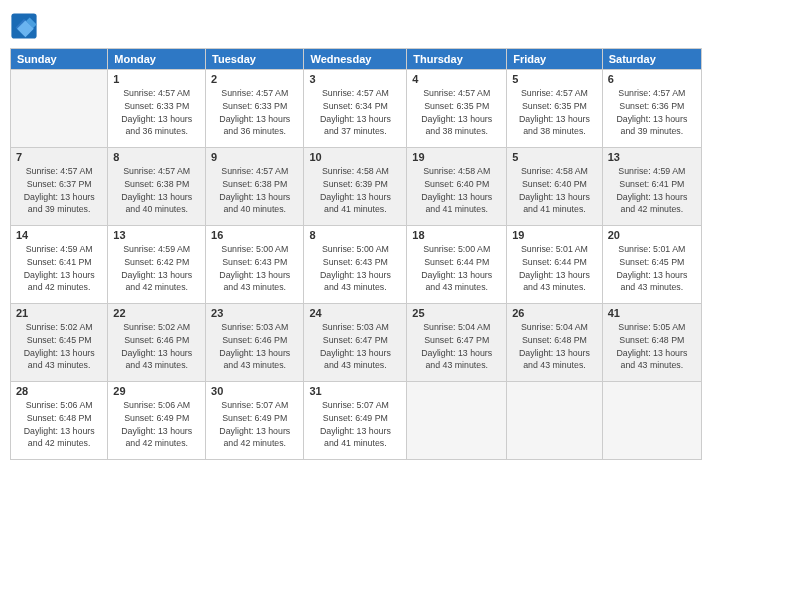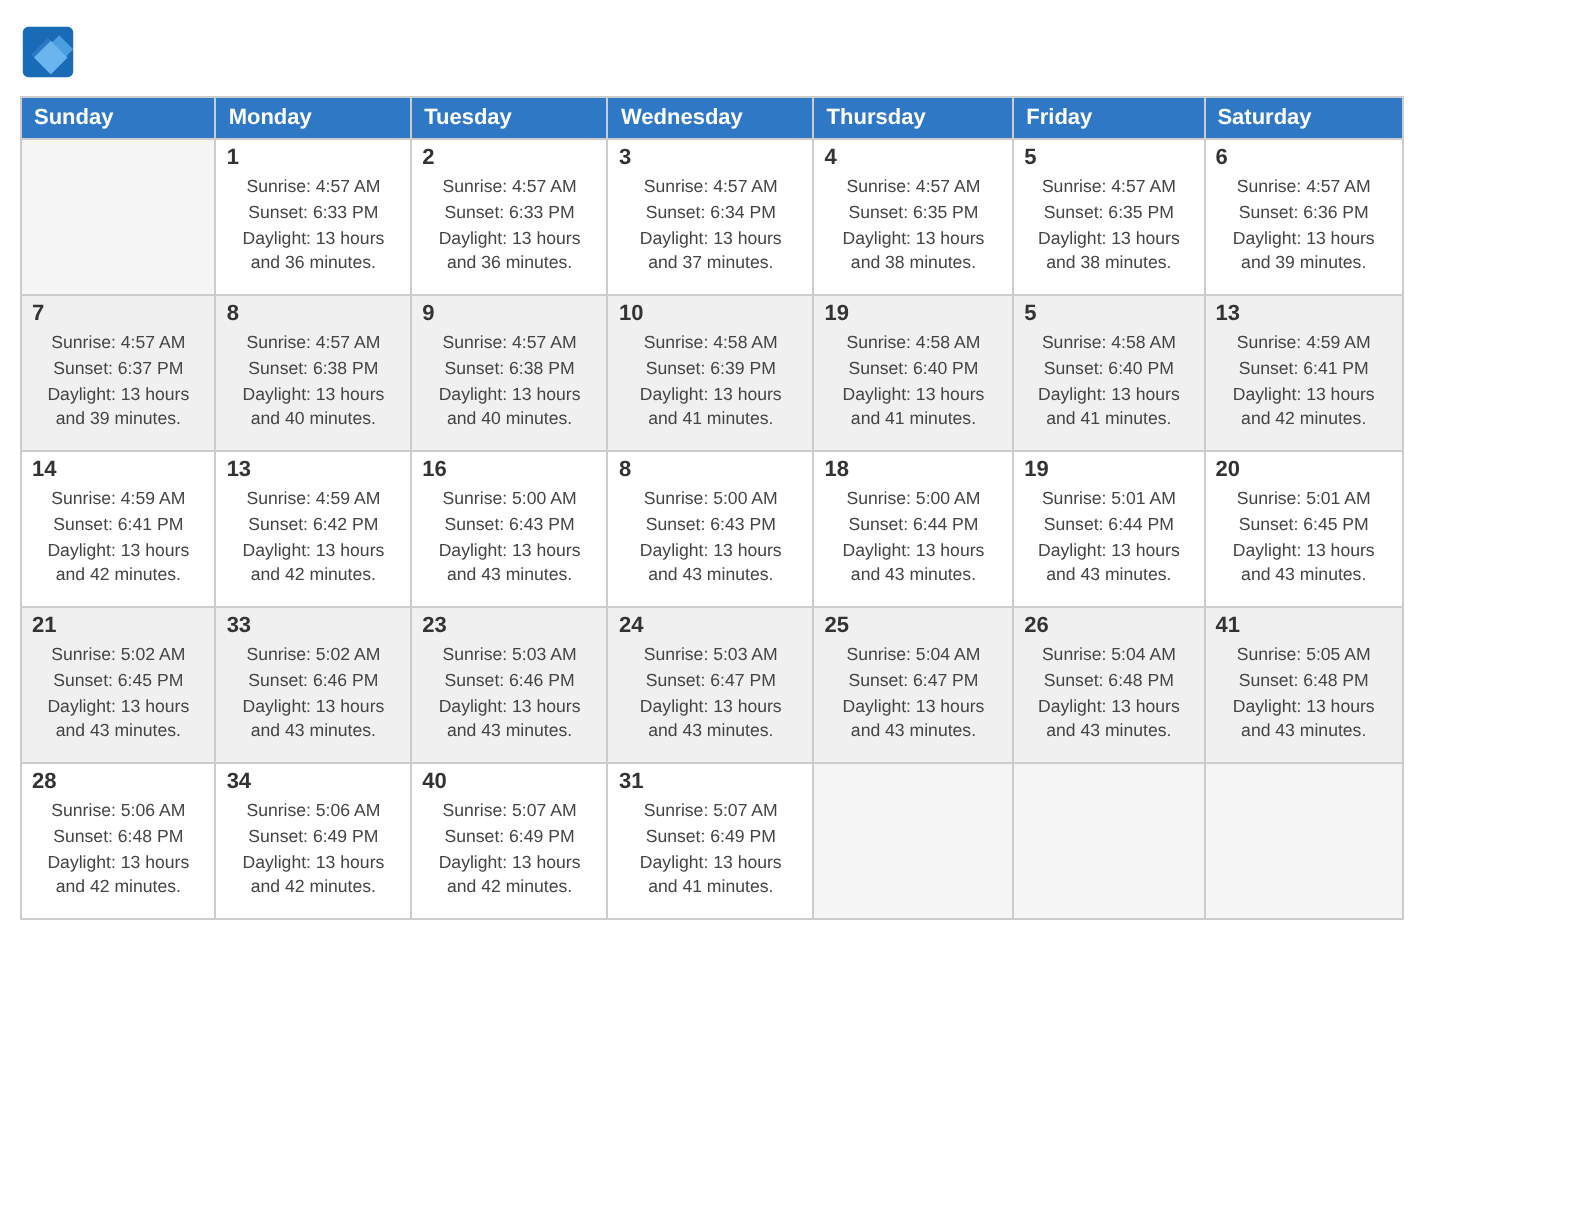--- a/index.html
+++ b/index.html
@@ -215,21 +215,21 @@
             <span class="day-num">20</span>
             <div class="day-info">Sunrise: 5:01 AM<br>Sunset: 6:45 PM<br>Daylight: 13 hours<br>and 43 minutes.</div>
           </td>
         </tr>
         <tr class="row-shaded">
           <td>
             <span class="day-num">21</span>
             <div class="day-info">Sunrise: 5:02 AM<br>Sunset: 6:45 PM<br>Daylight: 13 hours<br>and 43 minutes.</div>
           </td>
           <td>
-            <span class="day-num">33</span>
+            <span class="day-num">22</span>
             <div class="day-info">Sunrise: 5:02 AM<br>Sunset: 6:46 PM<br>Daylight: 13 hours<br>and 43 minutes.</div>
           </td>
           <td>
             <span class="day-num">23</span>
             <div class="day-info">Sunrise: 5:03 AM<br>Sunset: 6:46 PM<br>Daylight: 13 hours<br>and 43 minutes.</div>
           </td>
           <td>
             <span class="day-num">24</span>
             <div class="day-info">Sunrise: 5:03 AM<br>Sunset: 6:47 PM<br>Daylight: 13 hours<br>and 43 minutes.</div>
           </td>
@@ -245,25 +245,25 @@
             <span class="day-num">41</span>
             <div class="day-info">Sunrise: 5:05 AM<br>Sunset: 6:48 PM<br>Daylight: 13 hours<br>and 43 minutes.</div>
           </td>
         </tr>
         <tr>
           <td>
             <span class="day-num">28</span>
             <div class="day-info">Sunrise: 5:06 AM<br>Sunset: 6:48 PM<br>Daylight: 13 hours<br>and 42 minutes.</div>
           </td>
           <td>
-            <span class="day-num">34</span>
+            <span class="day-num">29</span>
             <div class="day-info">Sunrise: 5:06 AM<br>Sunset: 6:49 PM<br>Daylight: 13 hours<br>and 42 minutes.</div>
           </td>
           <td>
-            <span class="day-num">40</span>
+            <span class="day-num">30</span>
             <div class="day-info">Sunrise: 5:07 AM<br>Sunset: 6:49 PM<br>Daylight: 13 hours<br>and 42 minutes.</div>
           </td>
           <td>
             <span class="day-num">31</span>
             <div class="day-info">Sunrise: 5:07 AM<br>Sunset: 6:49 PM<br>Daylight: 13 hours<br>and 41 minutes.</div>
           </td>
           <td class="empty"></td>
           <td class="empty"></td>
           <td class="empty"></td>
         </tr>

